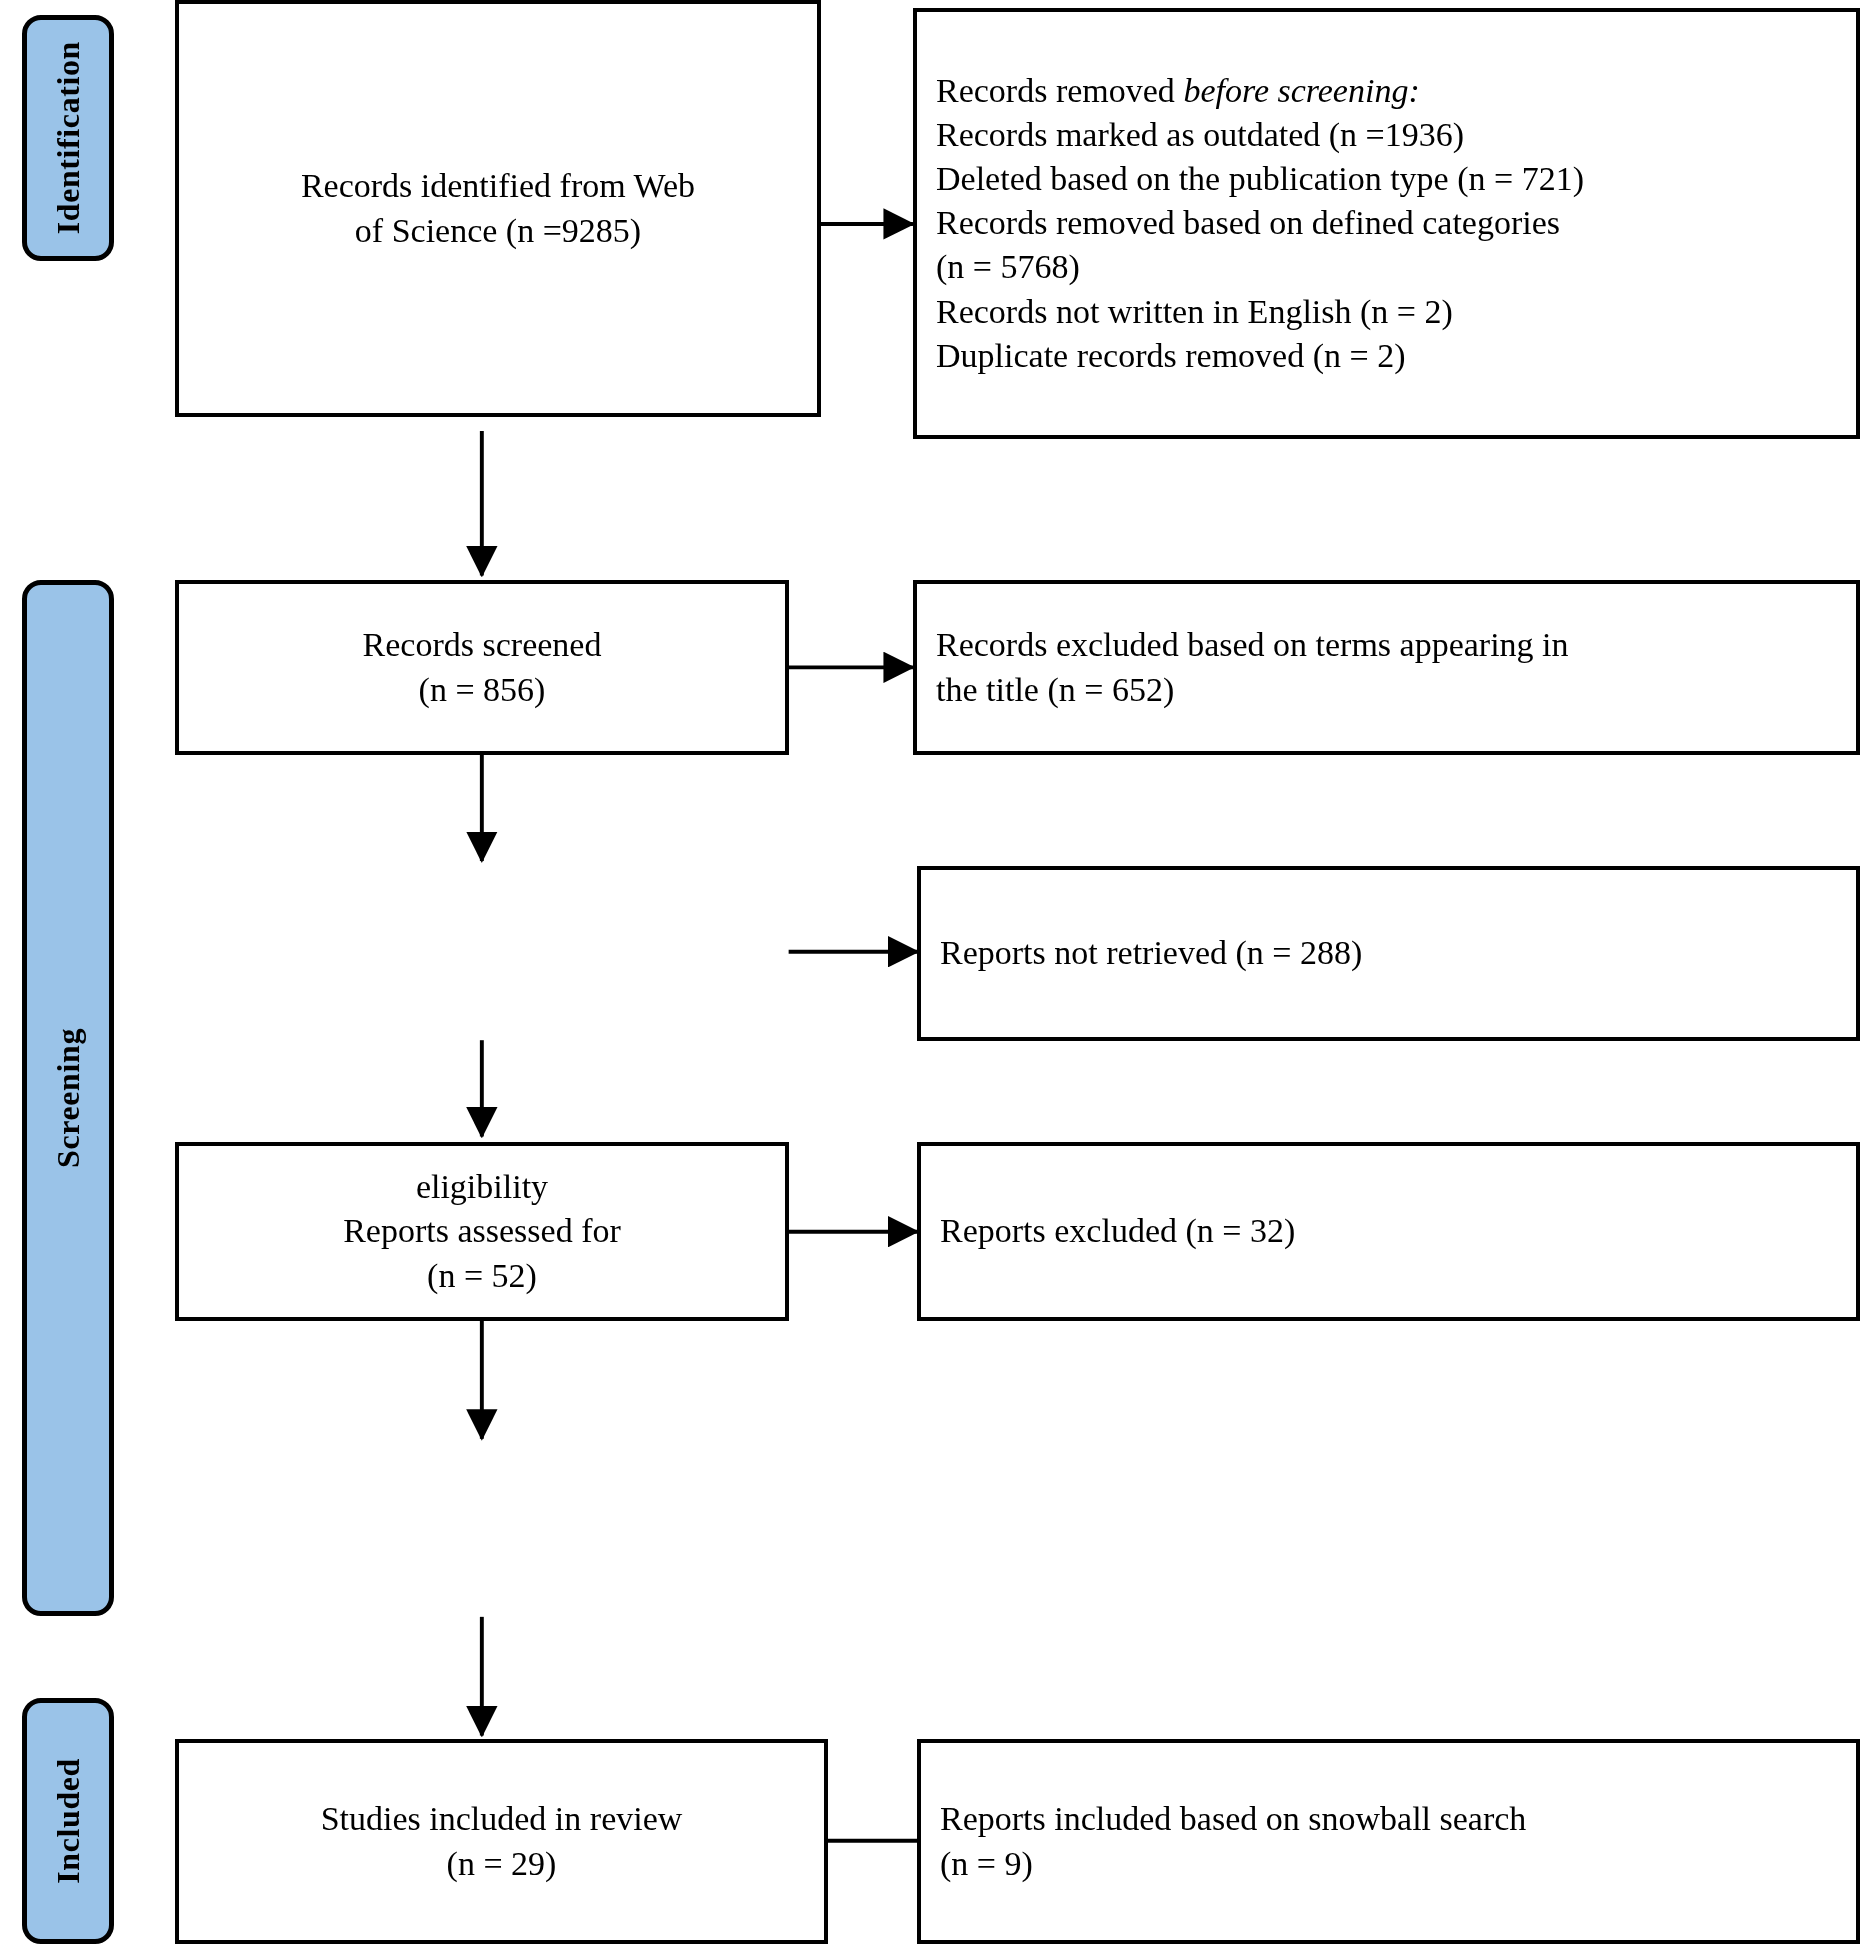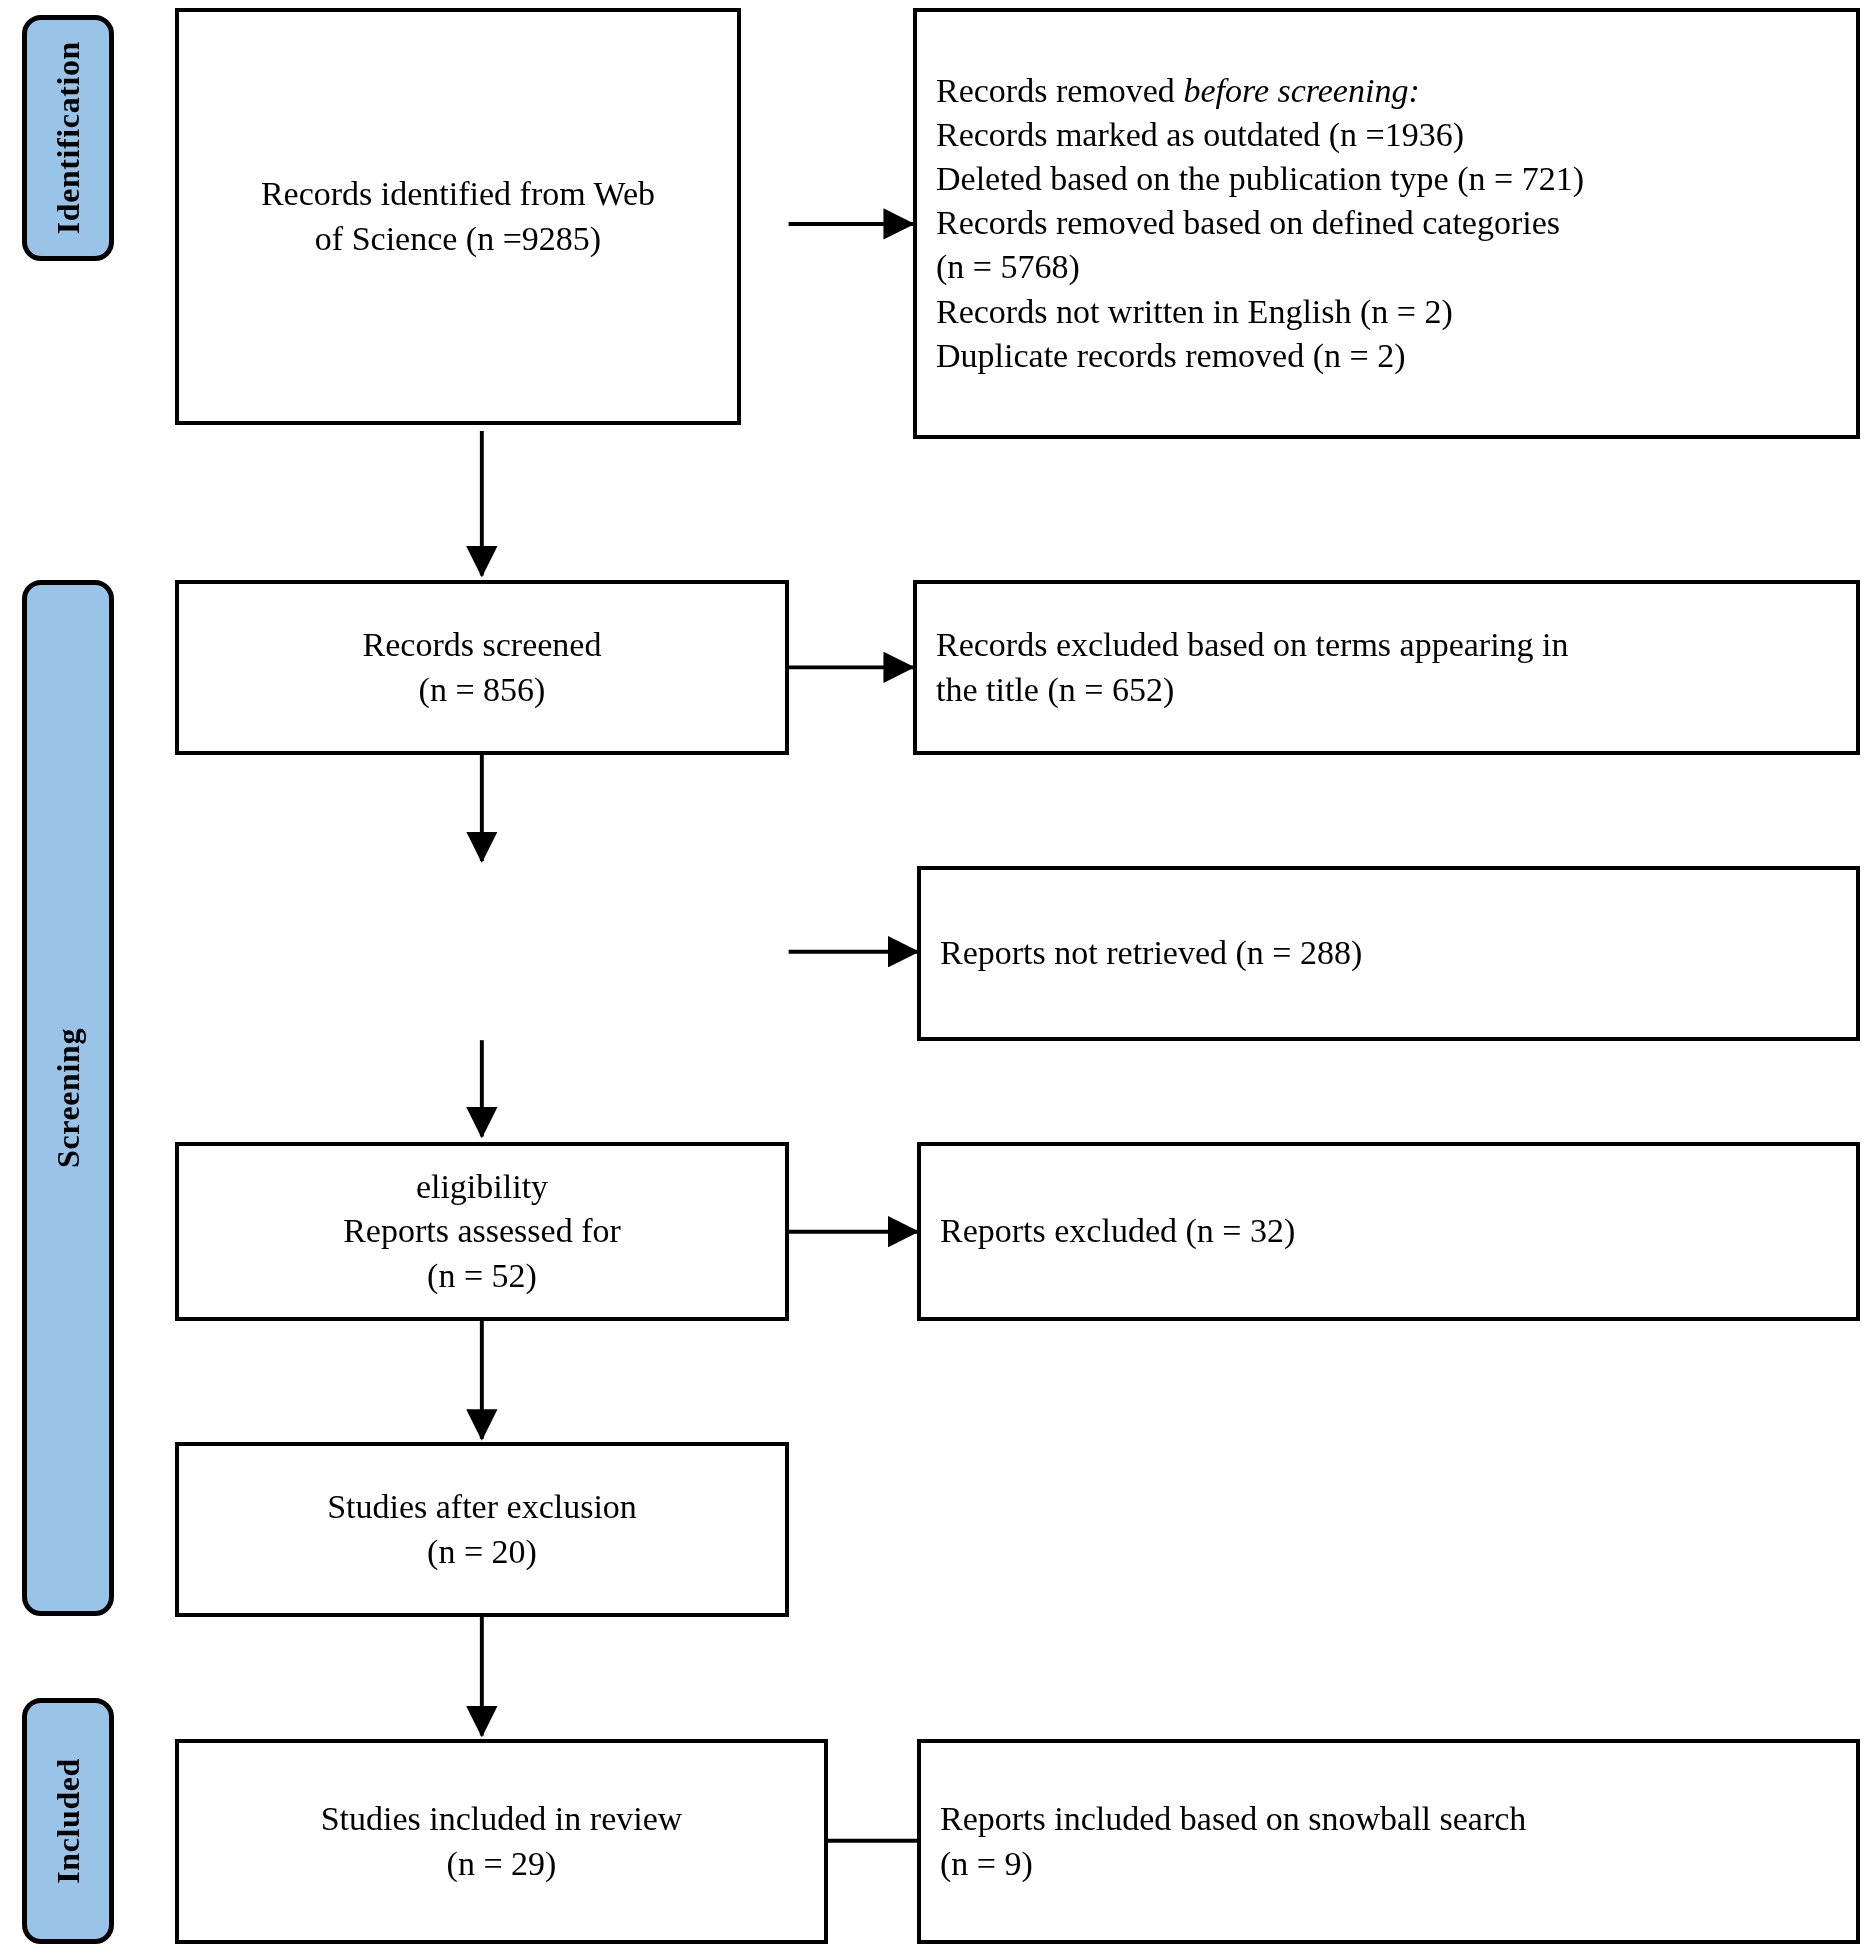--- a/index.html
+++ b/index.html
@@ -113,21 +113,21 @@
   </div>
 
   <div class="phase-tab" style="left:22.4px; top:580px; width:92px; height:1036px; background:#9AC3E8;">
     <span class="phase-label">Screening</span>
   </div>
 
   <div class="phase-tab" style="left:22.4px; top:1698px; width:92px; height:246px; background:#9AC3E8;">
     <span class="phase-label">Included</span>
   </div>
 
-  <div class="node-box center" style="left:175px; top:8px; width:566px; height:417px;">
+  <div class="node-box center" style="left:175px; top:0; width:646px; height:417px;">
     <div class="node-text">
       <div>Records identified from Web</div>
       <div>of Science (n =9285)</div>
     </div>
   </div>
 
   <div class="node-box leftalign" style="left:913px; top:7.8px; width:947px; height:431px;">
     <div class="node-text">
       <div>
         <span>Records removed </span><em>before screening:</em>
@@ -169,26 +169,20 @@
       <div>(n = 52)</div>
     </div>
   </div>
 
   <div class="node-box leftalign" style="left:917px; top:1142px; width:943px; height:179px;">
     <div class="node-text">
       <div>Reports excluded (n = 32)</div>
     </div>
   </div>
 
-  <div class="node-box center" style="left:175px; top:1442px; width:614px; height:175px;">
-    <div class="node-text">
-      <div>Studies after exclusion</div>
-      <div>(n = 20)</div>
-    </div>
-  </div>
 
   <div class="node-box center" style="left:175px; top:1739px; width:653px; height:205px;">
     <div class="node-text">
       <div>Studies included in review</div>
       <div>(n = 29)</div>
     </div>
   </div>
 
   <div class="node-box leftalign" style="left:917px; top:1739px; width:943px; height:205px;">
     <div class="node-text">

